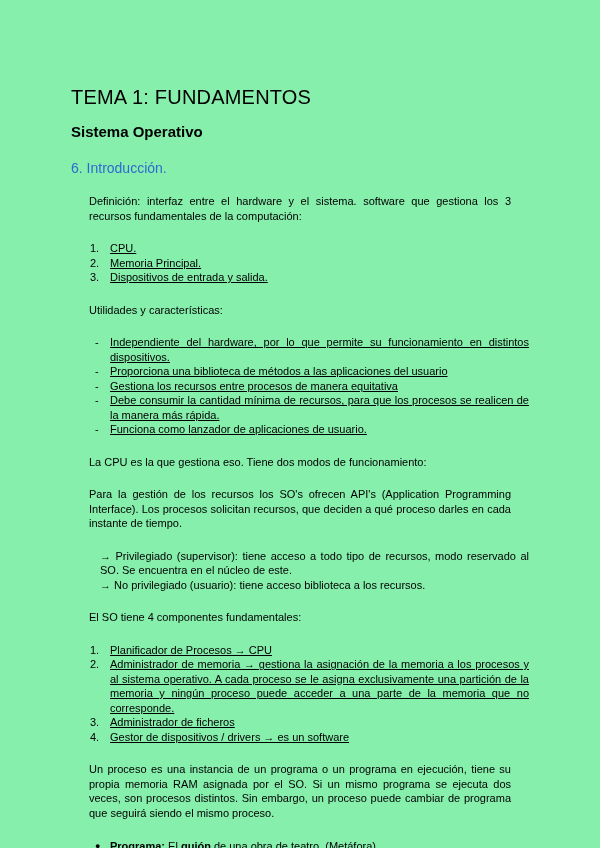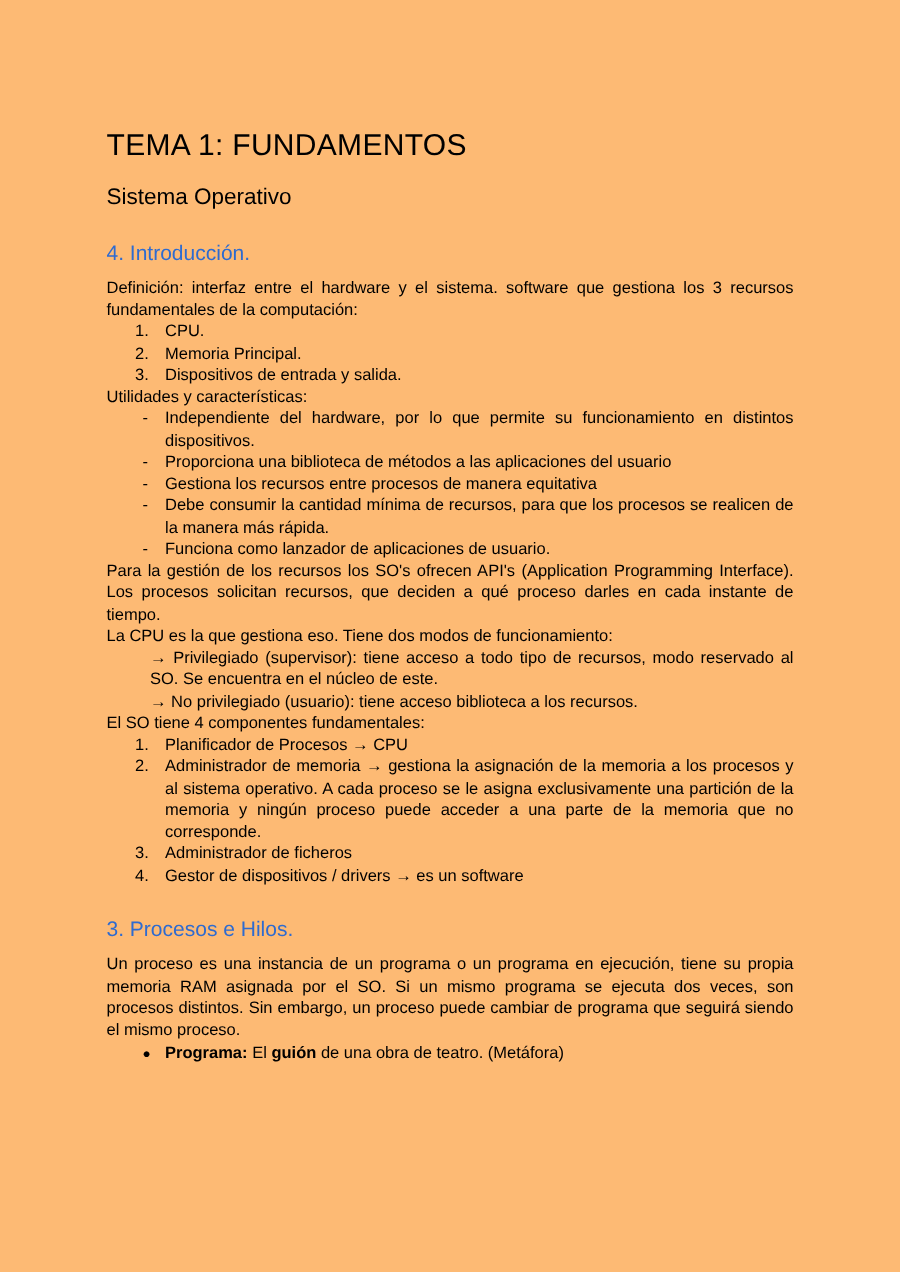--- a/index.html
+++ b/index.html
@@ -9,47 +9,47 @@
     background: #ffffff;
     font-family: "Liberation Sans", sans-serif;
     color: #000000;
     overflow: hidden;
   }
   .page {
     box-sizing: border-box;
     width: 600px;
     height: 848px;
     padding: 86px 71px 0 71px;
-    background: #fdba74;
+    background: #86efac;
   }
   .doc-title {
     font-size: 20px;
     font-weight: 400;
     margin: 0 0 14px 0;
     letter-spacing: 0.2px;
     color: #000000;
   }
   .doc-subtitle {
     font-size: 15px;
-    font-weight: 400;
+    font-weight: 700;
     margin: 0 0 6px 0;
     color: #000000;
   }
   .sec-heading {
     font-size: 14px;
     font-weight: 400;
     color: #2e6bd0;
     margin: 20px 0 9px 0;
   }
   .body-text {
     font-size: 11px;
     line-height: 1.32;
   }
   .para {
-    margin: 0;
+    margin: 18px;
     text-align: justify;
   }
   .list { margin: 0; }
   .ol-item {
     display: flex;
     margin-left: 19px;
   }
   .ol-item .marker {
     flex: none;
     width: 20px;
@@ -64,36 +64,37 @@
   }
   .bullet-item .marker {
     flex: none;
     width: 15px;
     font-size: 9px;
     line-height: 14.5px;
   }
   .item-text {
     flex: 1;
     text-align: justify;
+    text-decoration: underline;
   }
   .arrow-block {
     margin-left: 29px;
     text-align: justify;
   }
   b { font-weight: 700; }
 </style>
 </head>
 <body>
 
 <div class="page">
 
   <h1 class="doc-title">TEMA 1: FUNDAMENTOS</h1>
   <h2 class="doc-subtitle">Sistema Operativo</h2>
 
-  <h3 class="sec-heading">4. Introducción.</h3>
+  <h3 class="sec-heading">6. Introducción.</h3>
   <div class="body-text">
     <p class="para">Definición: interfaz entre el hardware y el sistema. software que gestiona los 3 recursos fundamentales de la computación:</p>
     <div class="list">
       <div class="ol-item">
         <span class="marker">1.</span>
         <span class="item-text">CPU.</span>
       </div>
       <div class="ol-item">
         <span class="marker">2.</span>
         <span class="item-text">Memoria Principal.</span>
@@ -122,22 +123,22 @@
         <span class="item-text">Debe consumir la cantidad mínima de recursos, para que los procesos se realicen de la manera más rápida.</span>
       </div>
       <div class="dash-item">
         <span class="marker">-</span>
         <span class="item-text">Funciona como lanzador de aplicaciones de usuario.</span>
       </div>
     </div>
   </div>
 
   <div class="body-text">
+    <p class="para">La CPU es la que gestiona eso. Tiene dos modos de funcionamiento:</p>
     <p class="para">Para la gestión de los recursos los SO's ofrecen API's (Application Programming Interface). Los procesos solicitan recursos, que deciden a qué proceso darles en cada instante de tiempo.</p>
-    <p class="para">La CPU es la que gestiona eso. Tiene dos modos de funcionamiento:</p>
     <div class="arrow-block">→ Privilegiado (supervisor): tiene acceso a todo tipo de recursos, modo reservado al SO. Se encuentra en el núcleo de este.</div>
     <div class="arrow-block">→ No privilegiado (usuario): tiene acceso biblioteca a los recursos.</div>
     <p class="para">El SO tiene 4 componentes fundamentales:</p>
     <div class="list">
       <div class="ol-item">
         <span class="marker">1.</span>
         <span class="item-text">Planificador de Procesos → CPU</span>
       </div>
       <div class="ol-item">
         <span class="marker">2.</span>
@@ -147,21 +148,20 @@
         <span class="marker">3.</span>
         <span class="item-text">Administrador de ficheros</span>
       </div>
       <div class="ol-item">
         <span class="marker">4.</span>
         <span class="item-text">Gestor de dispositivos / drivers → es un software</span>
       </div>
     </div>
   </div>
 
-  <h3 class="sec-heading">3. Procesos e Hilos.</h3>
   <div class="body-text">
     <p class="para">Un proceso es una instancia de un programa o un programa en ejecución, tiene su propia memoria RAM asignada por el SO. Si un mismo programa se ejecuta dos veces, son procesos distintos. Sin embargo, un proceso puede cambiar de programa que seguirá siendo el mismo proceso.</p>
     <div class="bullet-item">
       <span class="marker">●</span>
       <span class="item-text"><b>Programa:</b><span> El </span><b>guión</b><span> de una obra de teatro. (Metáfora)</span></span>
     </div>
   </div>
 
 </div>
 

